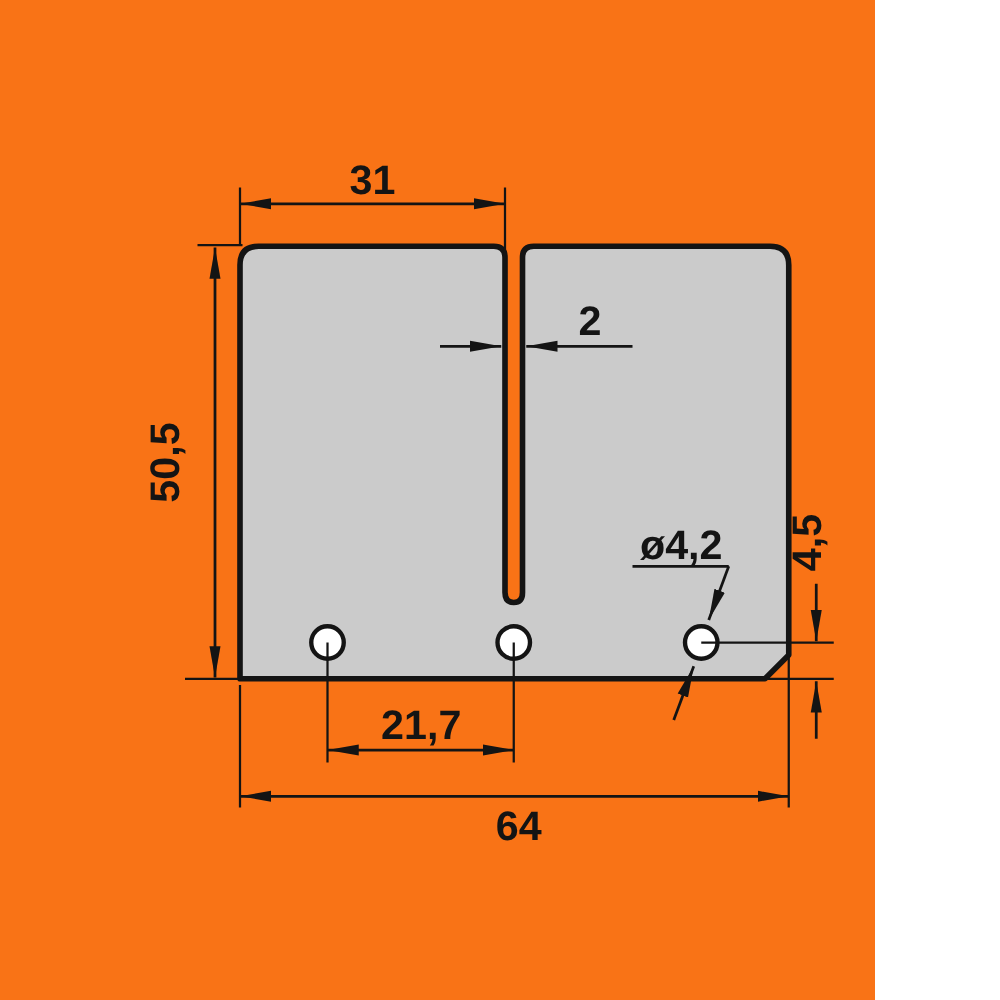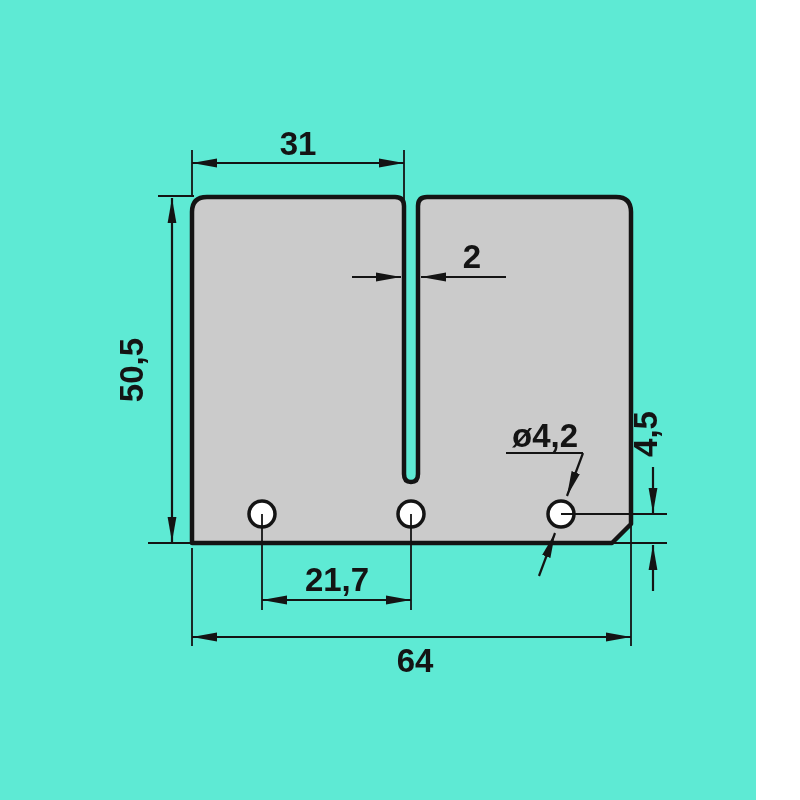--- a/index.html
+++ b/index.html
@@ -6,23 +6,23 @@
     margin: 0;
     padding: 0;
     background: #ffffff;
     width: 800px;
     height: 800px;
     overflow: hidden;
     font-family: "Liberation Sans", sans-serif;
   }
   .stage {
     position: relative;
-    width: 756px;
+    width: 700px;
     height: 800px;
-    background: #5eead4;
+    background: #f97316;
   }
   svg text {
     font-family: "Liberation Sans", "DejaVu Sans", sans-serif;
     font-weight: bold;
     font-size: 33px;
     fill: #141414;
   }
 </style>
 </head>
 <body>

